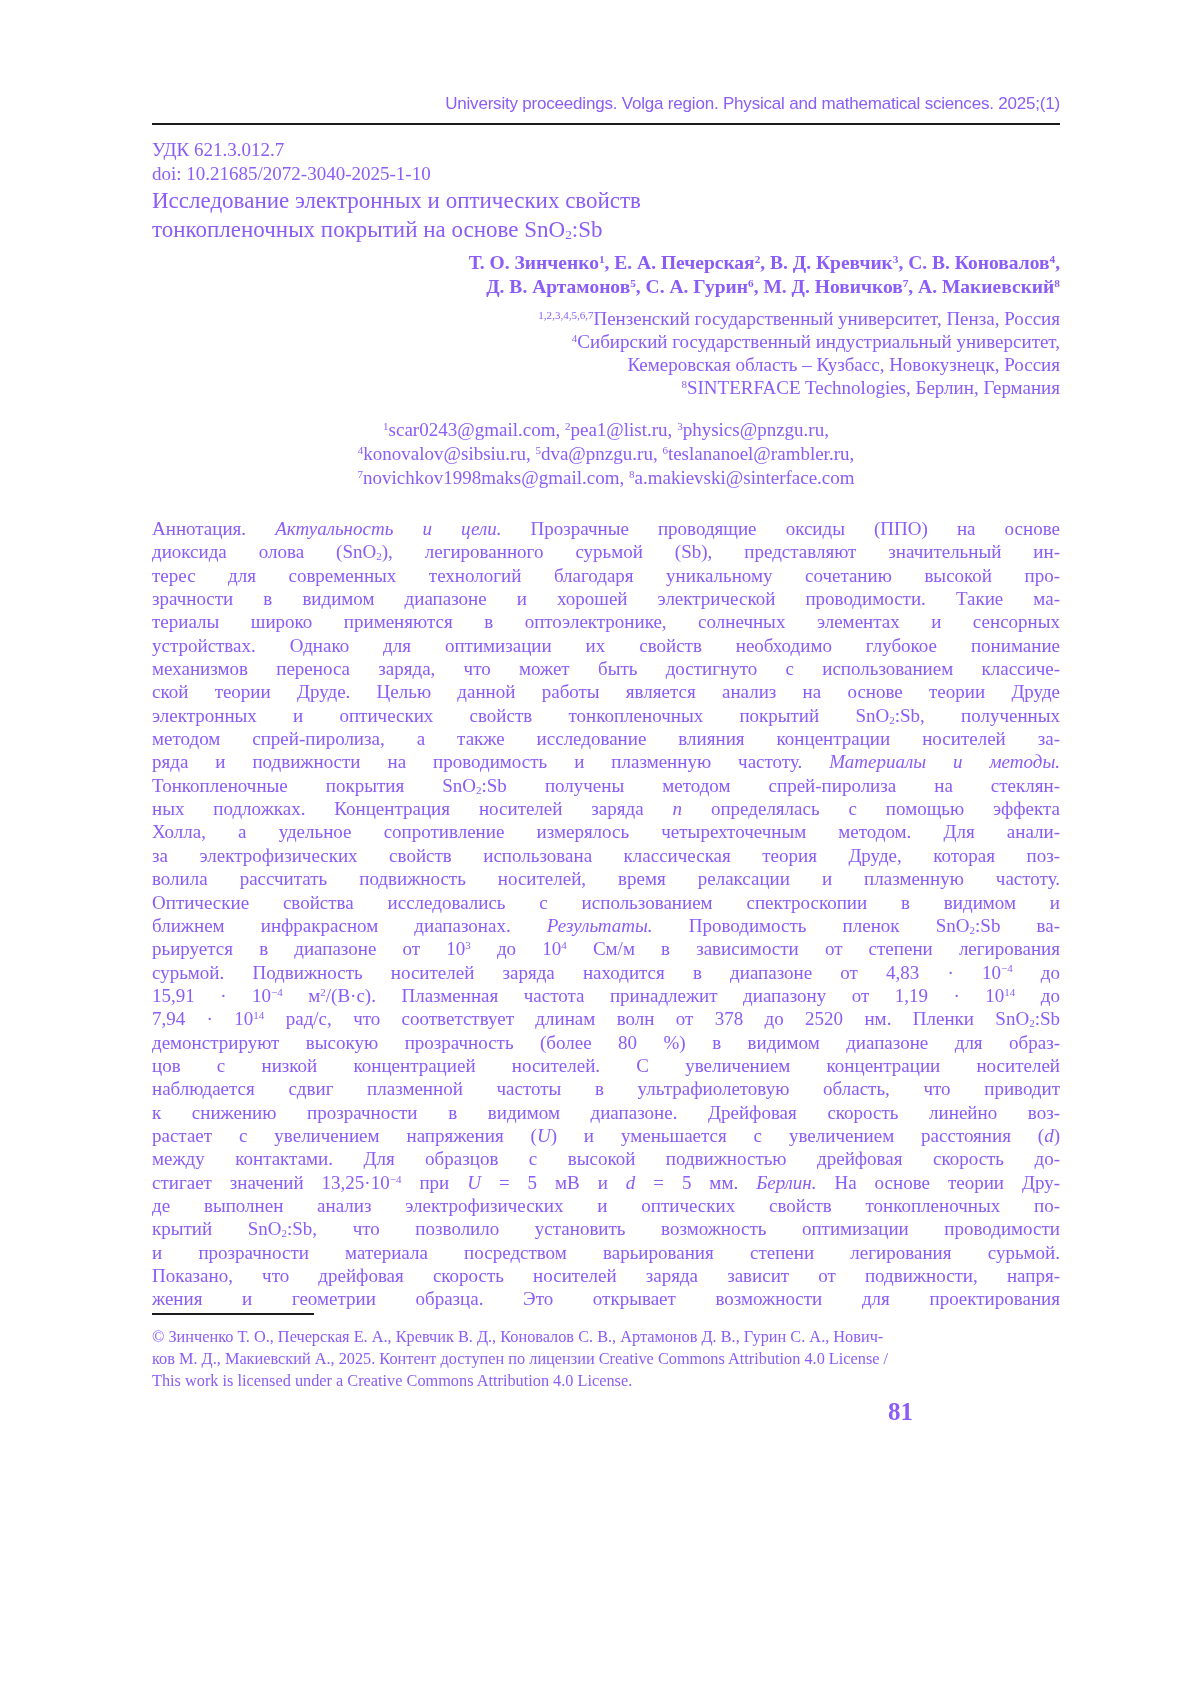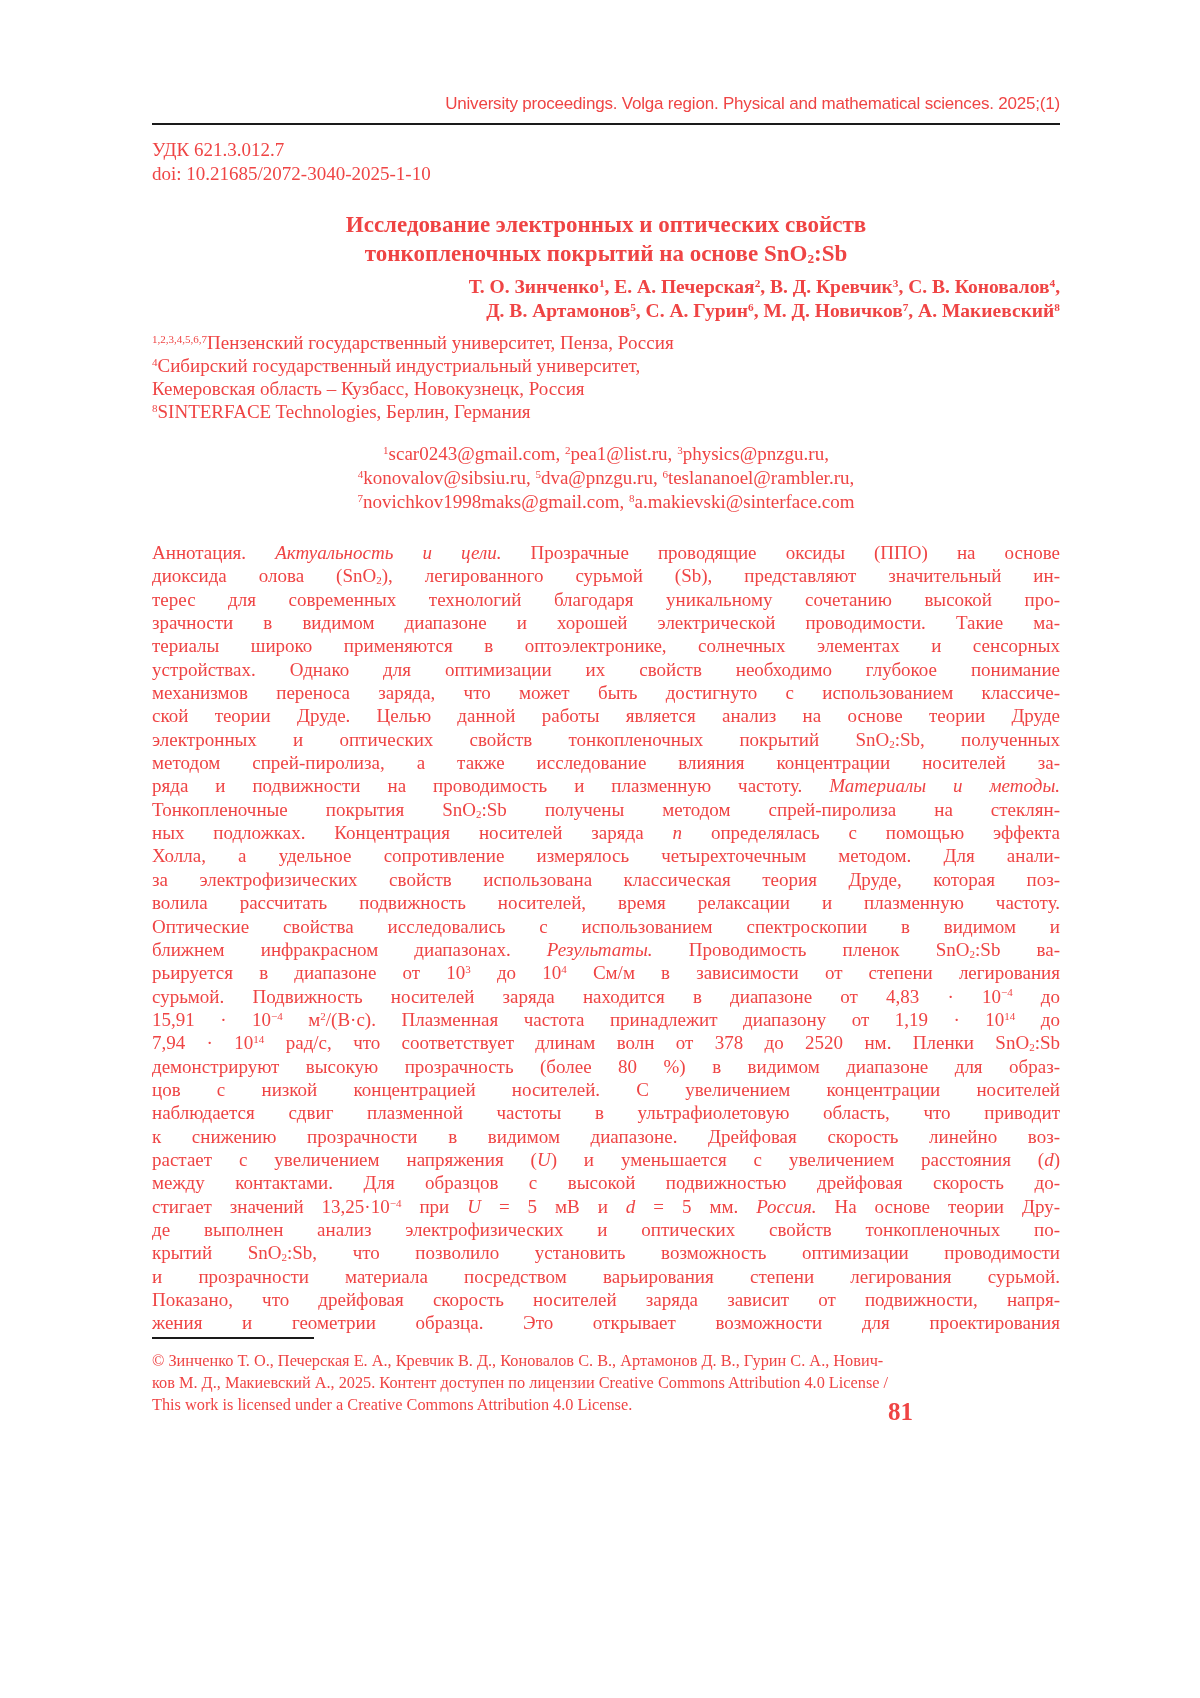--- a/index.html
+++ b/index.html
@@ -1,21 +1,21 @@
 <!DOCTYPE html>
 <html><head>
 <meta charset="utf-8">
 <style>
   html, body { margin: 0; padding: 0; background: #ffffff; }
   .page {
     position: relative;
     width: 1200px;
     height: 1698px;
     background: #ffffff;
-    color: #ef4444;
+    color: #8b5cf6;
     font-family: "Liberation Serif", "DejaVu Serif", serif;
     overflow: hidden;
   }
   .content {
     position: absolute;
     left: 152px;
     top: 0;
     width: 908px;
   }
   .running-head {
@@ -31,36 +31,35 @@
     margin-top: 9px;
     border-top: 2.5px solid #1a1a1a;
     height: 0;
   }
   .udk-line, .doi-line {
     font-size: 19px;
     line-height: 24px;
   }
   .udk-line { margin-top: 13px; }
   .paper-title {
-    margin-top: 24px;
-    text-align: center;
-    font-weight: bold;
+    margin-top: 0;
+    font-weight: normal;
     font-size: 23px;
     line-height: 29px;
   }
   .authors {
     margin-top: 7px;
     text-align: right;
     font-weight: bold;
     font-size: 19.5px;
     line-height: 24px;
   }
   .affiliations {
     margin-top: 8px;
-    text-align: left;
+    text-align: right;
     font-size: 19px;
     line-height: 23px;
   }
   .emails {
     margin-top: 19px;
     text-align: center;
     font-size: 19px;
     line-height: 24px;
   }
   .abstract {
@@ -168,21 +167,21 @@
         <div class="abs-line">рьируется в диапазоне от 10<sup>3</sup> до 10<sup>4</sup> См/м в зависимости от степени легирования</div>
         <div class="abs-line">сурьмой. Подвижность носителей заряда находится в диапазоне от 4,83 · 10<sup>−4</sup> до</div>
         <div class="abs-line">15,91 · 10<sup>−4</sup> м<sup>2</sup>/(В·с). Плазменная частота принадлежит диапазону от 1,19 · 10<sup>14</sup> до</div>
         <div class="abs-line">7,94 · 10<sup>14</sup> рад/с, что соответствует длинам волн от 378 до 2520 нм. Пленки SnO<sub>2</sub>:Sb</div>
         <div class="abs-line">демонстрируют высокую прозрачность (более 80 %) в видимом диапазоне для образ-</div>
         <div class="abs-line">цов с низкой концентрацией носителей. С увеличением концентрации носителей</div>
         <div class="abs-line">наблюдается сдвиг плазменной частоты в ультрафиолетовую область, что приводит</div>
         <div class="abs-line">к снижению прозрачности в видимом диапазоне. Дрейфовая скорость линейно воз-</div>
         <div class="abs-line">растает с увеличением напряжения (<i>U</i>) и уменьшается с увеличением расстояния (<i>d</i>)</div>
         <div class="abs-line">между контактами. Для образцов с высокой подвижностью дрейфовая скорость до-</div>
-        <div class="abs-line">стигает значений 13,25·10<sup>−4</sup> при <i>U</i> = 5 мВ и <i>d</i> = 5 мм. <i>Россия.</i> На основе теории Дру-</div>
+        <div class="abs-line">стигает значений 13,25·10<sup>−4</sup> при <i>U</i> = 5 мВ и <i>d</i> = 5 мм. <i>Берлин.</i> На основе теории Дру-</div>
         <div class="abs-line">де выполнен анализ электрофизических и оптических свойств тонкопленочных по-</div>
         <div class="abs-line">крытий SnO<sub>2</sub>:Sb, что позволило установить возможность оптимизации проводимости</div>
         <div class="abs-line">и прозрачности материала посредством варьирования степени легирования сурьмой.</div>
         <div class="abs-line">Показано, что дрейфовая скорость носителей заряда зависит от подвижности, напря-</div>
         <div class="abs-line">жения и геометрии образца. Это открывает возможности для проектирования</div>
       </div>
 
     <div class="footnote-rule"></div>
 
     <div class="footnote">

